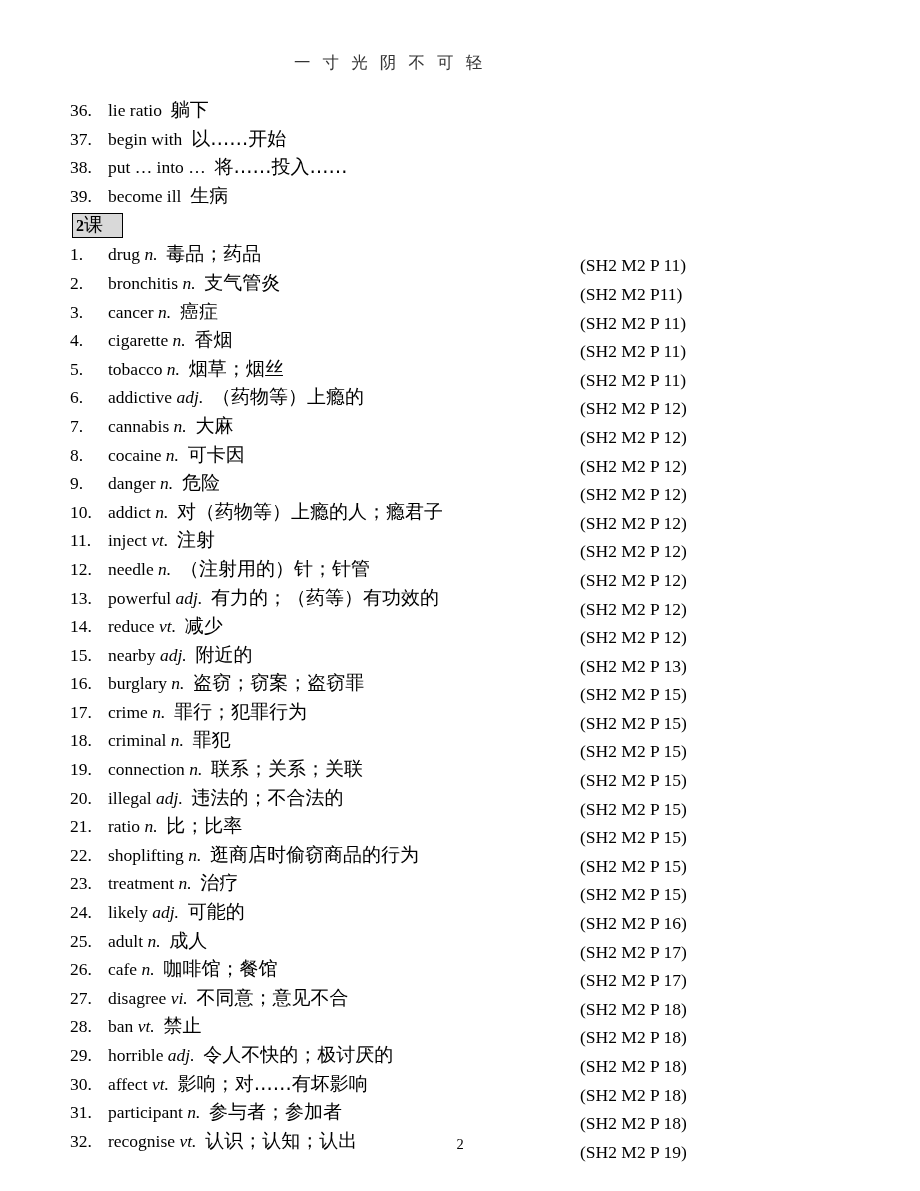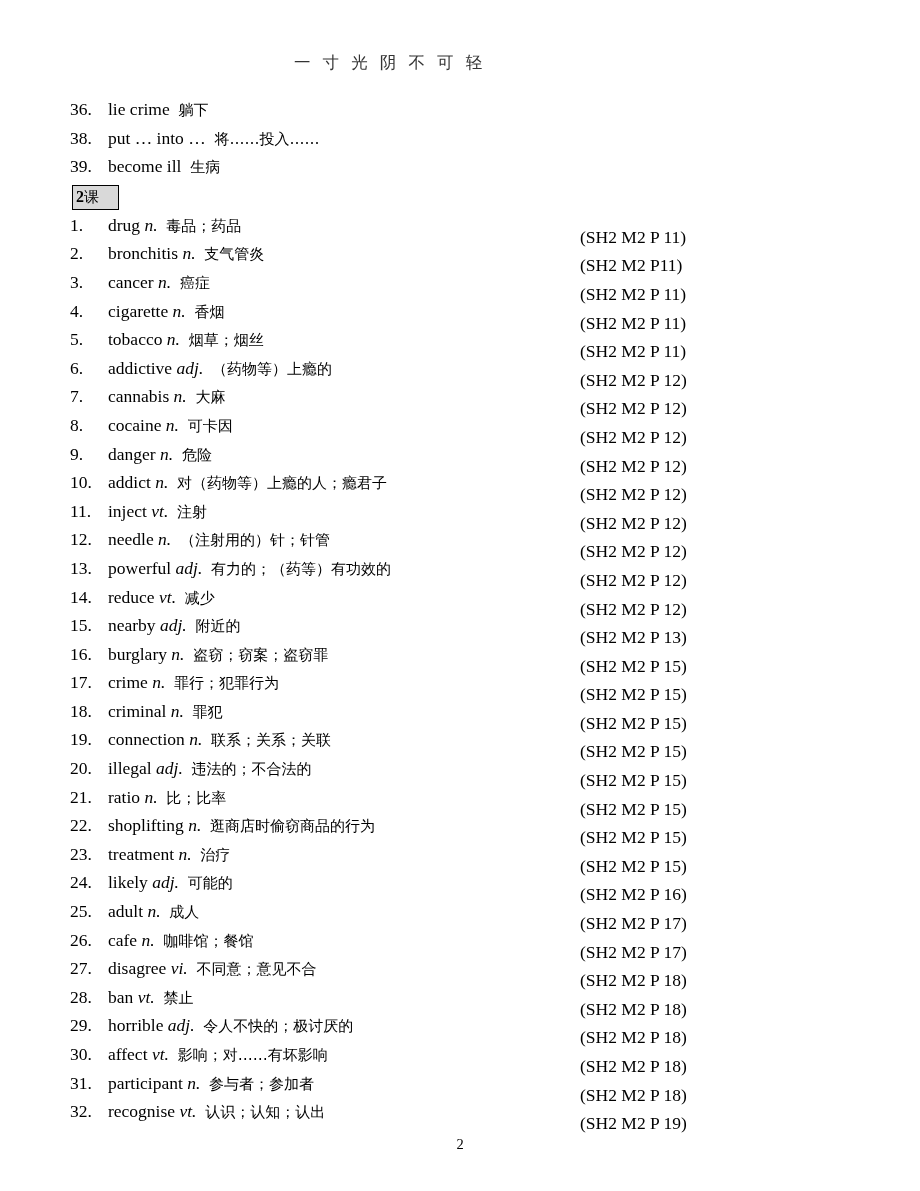--- a/index.html
+++ b/index.html
@@ -55,21 +55,21 @@
     margin-top: 12px;
   }
   .row-wrap {
     position: relative;
   }
   .pos {
     font-style: italic;
   }
   .cn {
     font-family: "DejaVu Sans", "Liberation Sans", sans-serif;
-    font-size: 15px;
+    font-size: 19px;
     margin-top: 36px;
   }
   .lesson-box {
     display: inline-block;
     border: 1px solid #000000;
     background: #d9d9d9;
     padding: 0px 19px 1px 3px;
     font-size: 16px;
     line-height: 21px;
     margin: 3px 0 2px 2px;
@@ -94,21 +94,25 @@
 
 <div class="page">
 
   <div class="header">一 寸 光 阴 不 可 轻</div>
 
   <div class="content">
 
     <div id="prev-list">
         <div class="row row-wrap">
           <span class="num">36.</span>
-          <span class="entry"><span>lie crime</span>&nbsp; <span class="cn">躺下</span></span>
+          <span class="entry"><span>lie ratio</span>&nbsp; <span class="cn">躺下</span></span>
+        </div>
+        <div class="row row-wrap">
+          <span class="num">37.</span>
+          <span class="entry"><span>begin with</span>&nbsp; <span class="cn">以……开始</span></span>
         </div>
         <div class="row row-wrap">
           <span class="num">38.</span>
           <span class="entry"><span>put … into …</span>&nbsp; <span class="cn">将……投入……</span></span>
         </div>
         <div class="row row-wrap">
           <span class="num">39.</span>
           <span class="entry"><span>become ill</span>&nbsp; <span class="cn">生病</span></span>
         </div>
       </div>

